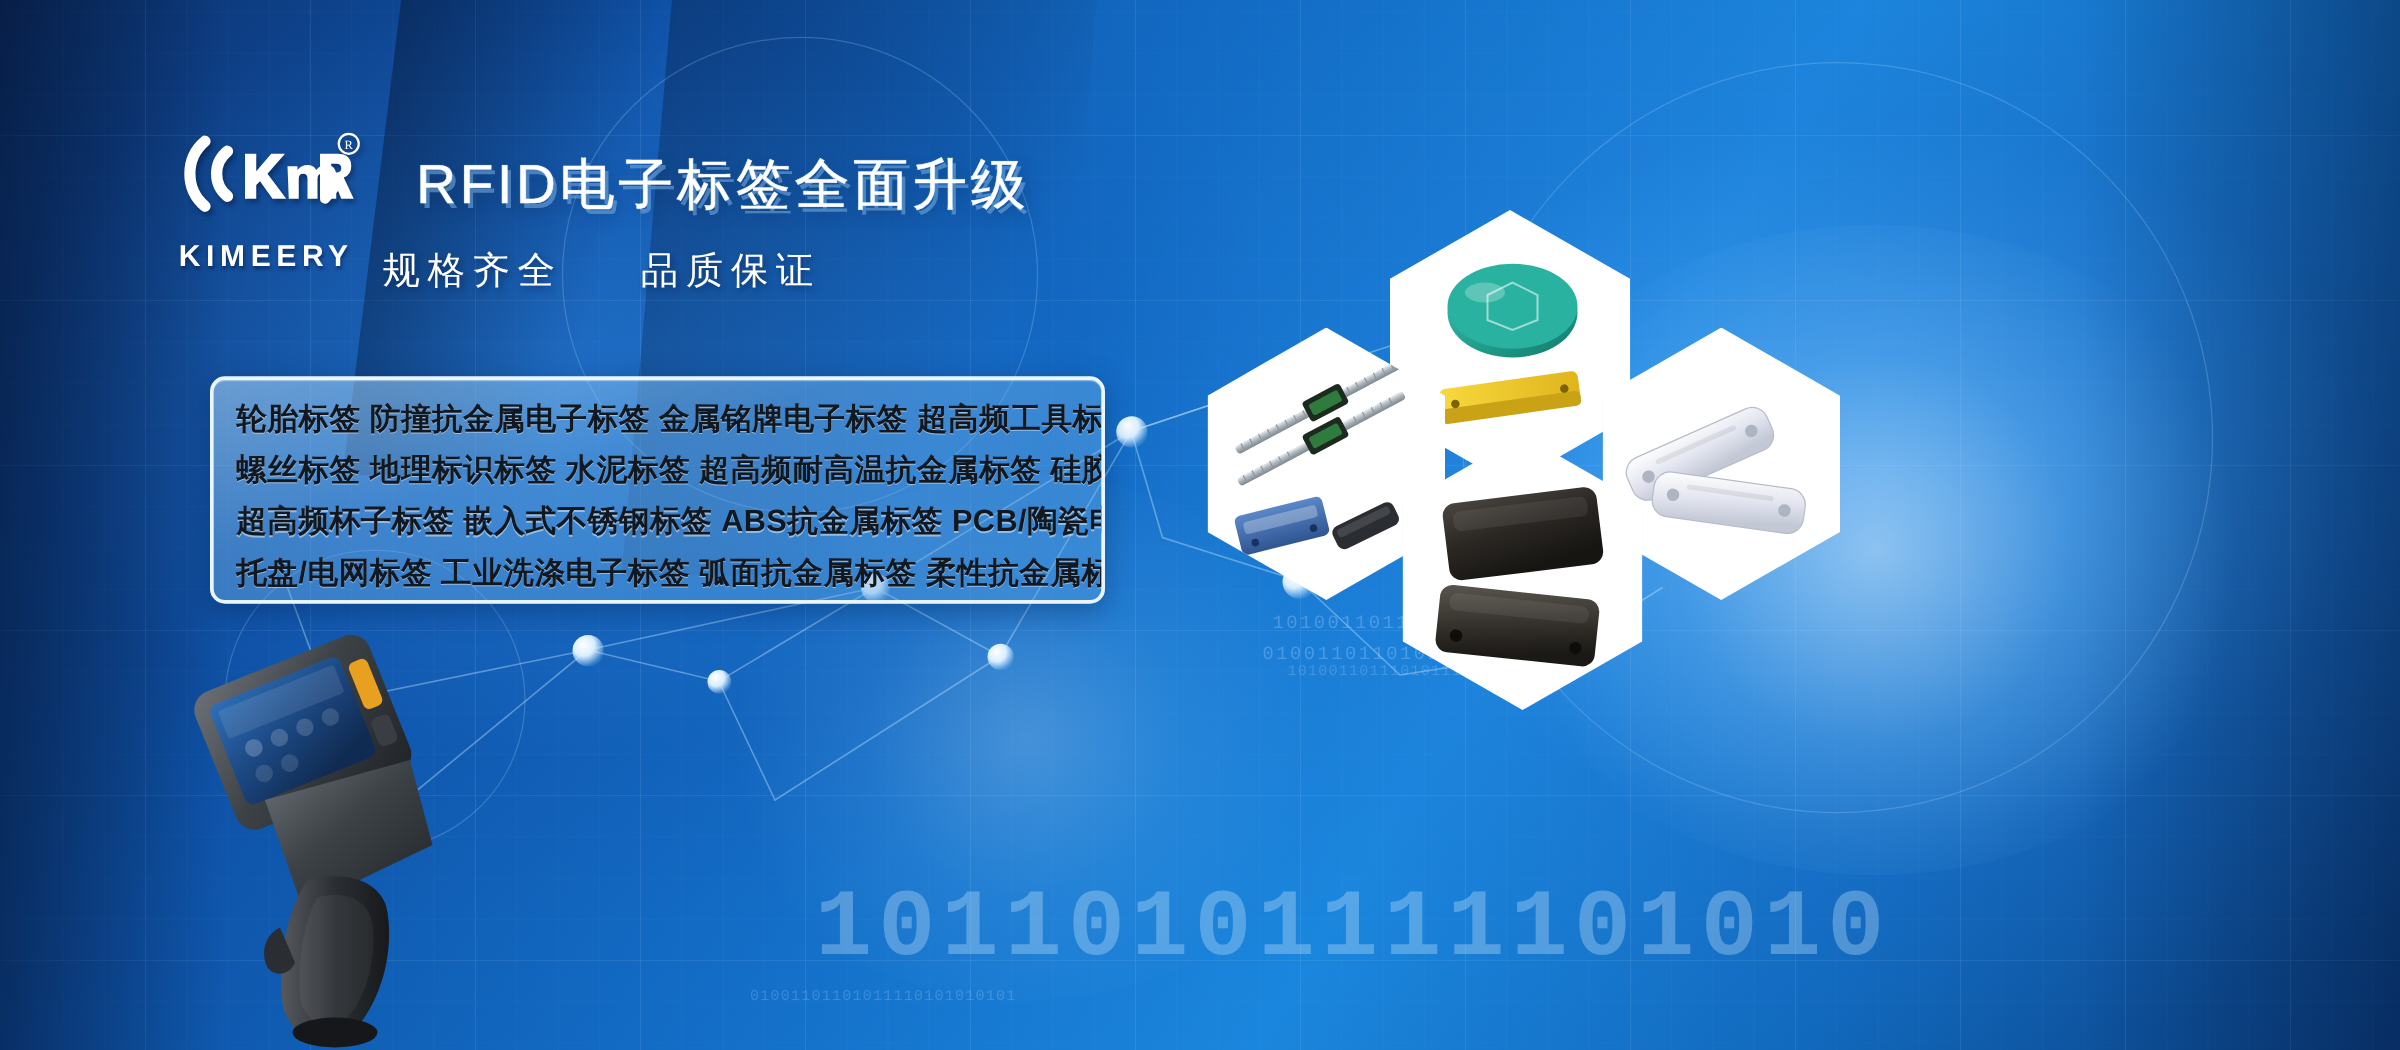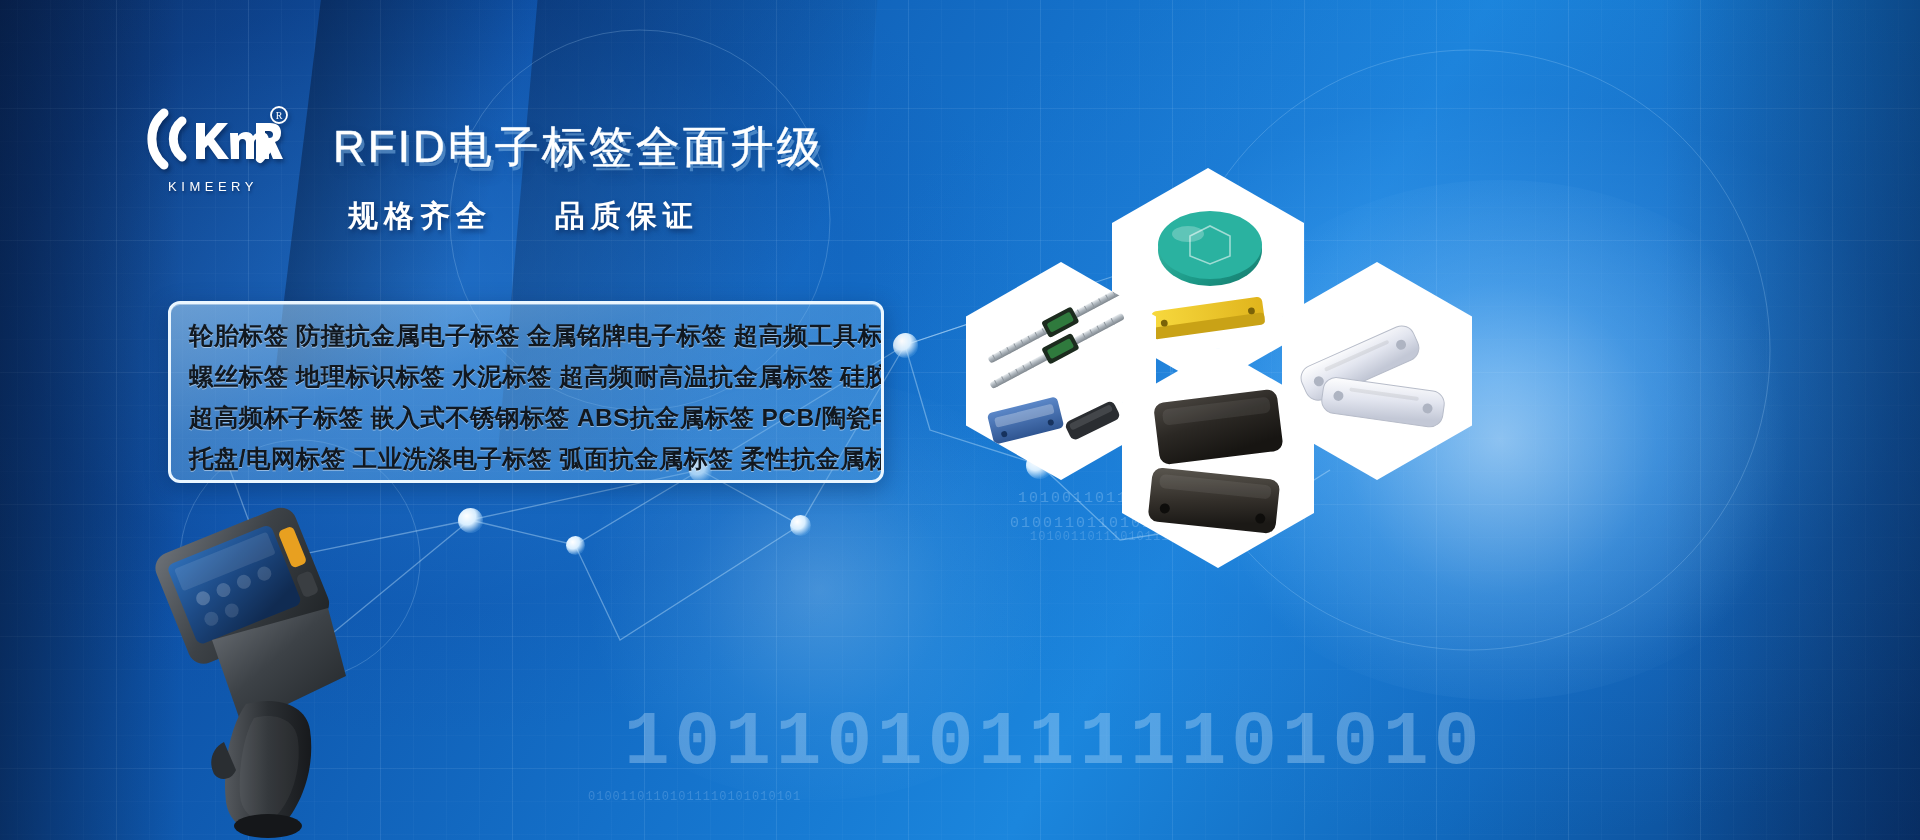--- a/index.html
+++ b/index.html
@@ -77,46 +77,45 @@
   
   svg.net { position:absolute; inset:0; width:1920px; height:840px; pointer-events:none; }
 
   
   #content { position:absolute; left:0; top:0; width:980px; height:840px; }
 
   .logo-block { position:absolute; left:138px; top:103px; width:150px; text-align:center; }
   .logo-mark { position:relative; width:150px; height:72px; }
   .logo-mark svg { display:block; filter:drop-shadow(2px 3px 2px rgba(0,20,55,0.45)); }
   .brand-name {
-    margin-top:4px;
-    font-size:13px; font-weight:400; letter-spacing:4.5px;
+    margin-top:17px;
+    font-size:24px; font-weight:700; letter-spacing:4.5px;
     color:#ffffff;
     text-shadow:1px 2px 3px rgba(0,22,60,0.55);
   }
 
   .headline {
     position:absolute; left:300px; top:118px;
     font-size:44px; font-weight:400; letter-spacing:3px;
     color:#ffffff;
     white-space:nowrap;
     text-shadow:
       0 0 1px rgba(255,255,255,0.6),
       3px 4px 0 rgba(120,175,225,0.55),
       5px 7px 12px rgba(8,40,90,0.45);
     margin-left: 33px;
     -webkit-text-stroke:0.4px rgba(235,247,255,0.85);
   }
 
   .subhead {
     position:absolute; left:306px; top:196px;
-    font-size:30px; font-weight:700; letter-spacing:6px;
+    font-size:30px; font-weight:400; letter-spacing:6px;
     color:#ffffff;
     white-space:nowrap;
     text-shadow:2px 3px 5px rgba(6,34,80,0.6);
-    margin-left:42px;
   }
   .subhead .gap { display:inline-block; width:34px; }
 
   
   .tag-panel {
     position:absolute; left:168px; top:301px;
     width:716px; height:182px;
     border:3px solid #eaf6ff;
     border-radius:12px;
     background:linear-gradient(165deg, rgba(175,218,250,0.55) 0%, rgba(120,185,238,0.42) 38%, rgba(86,160,225,0.40) 100%);
@@ -199,24 +198,24 @@
   <div class="node" style="left:566px;top:536px;width:19px;height:19px;"></div>
   <div class="node" style="left:689px;top:459px;width:23px;height:23px;"></div>
   <div class="node" style="left:790px;top:515px;width:21px;height:21px;"></div>
   <div class="node" style="left:893px;top:333px;width:25px;height:25px;"></div>
   <div class="node" style="left:1030px;top:290px;width:21px;height:21px;"></div>
   <div class="node" style="left:1026px;top:452px;width:27px;height:27px;"></div>
   <div class="node" style="left:1242px;top:511px;width:19px;height:19px;"></div>
   <div class="node" style="left:291px;top:651px;width:19px;height:19px;"></div>
   <div class="node" style="left:1172px;top:246px;width:17px;height:17px;"></div>
 
-  <div class="binary big" style="left:624px;top:700px;">10110101111101010</div>
+  <div class="binary big" style="left:652px;top:700px;">10110101111101010</div>
   <div class="binary sm" style="left:1010px;top:515px;">0100110110101111010101</div>
   <div class="binary sm" style="left:1018px;top:490px;">1010011011010111101011</div>
-  <div class="binary xs" style="left:588px;top:790px;">01001101101011110101010101</div>
+  <div class="binary xs" style="left:600px;top:790px;">01001101101011110101010101</div>
   <div class="binary xs" style="left:1030px;top:530px;">10100110111010111</div>
 
   <div id="content">
 
     <div class="logo-block">
       <div class="logo-mark">
         <svg width="150" height="72" viewBox="0 0 150 72">
           <g fill="none" stroke="#ffffff" stroke-width="9" stroke-linecap="round">
             <path d="M26,10 A34,34 0 0 0 26,62"></path>
             <path d="M44,18 A23,23 0 0 0 44,54"></path>

